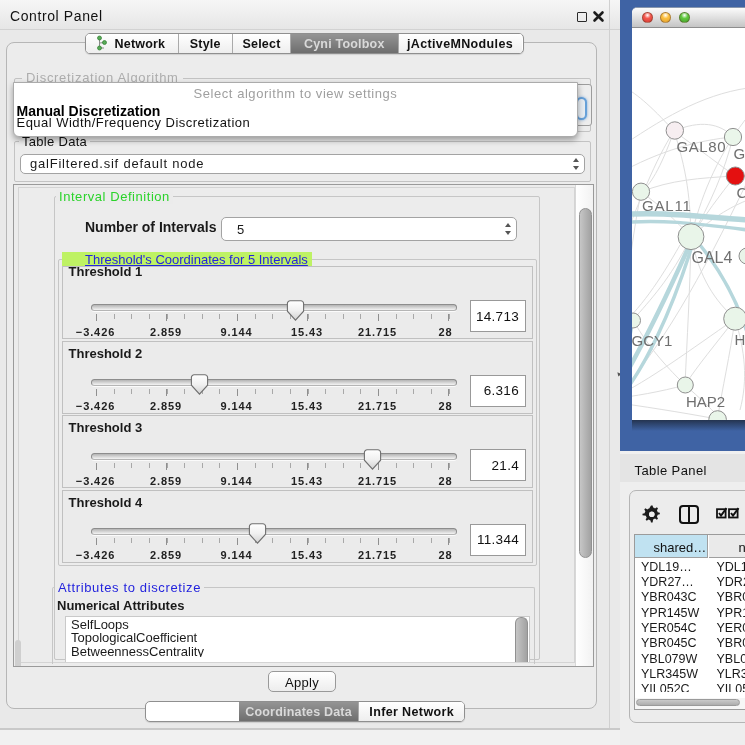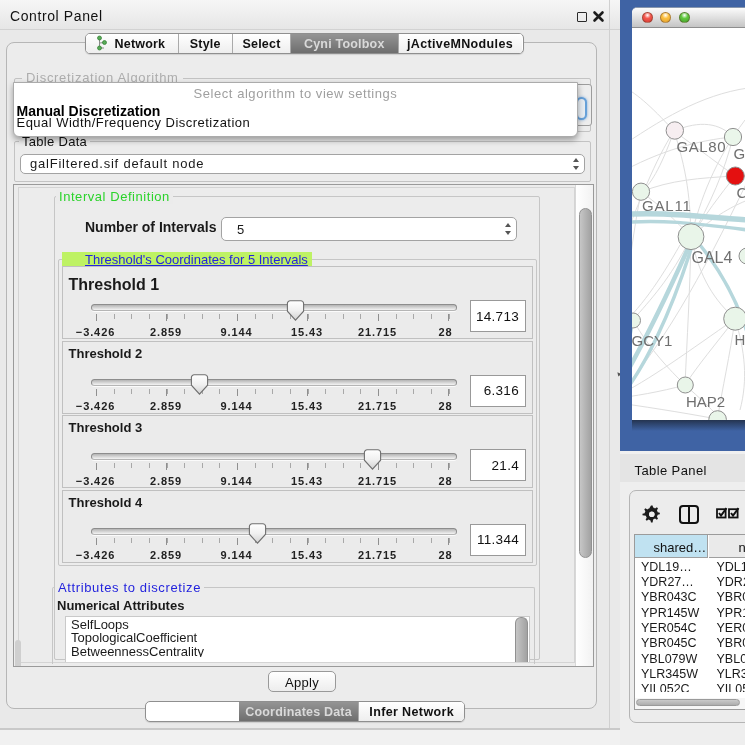--- a/index.html
+++ b/index.html
@@ -56,21 +56,21 @@
 <svg width="0" height="0" style="position:absolute">
       <defs>
         <linearGradient id="thg" x1="0" y1="0" x2="0" y2="1">
           <stop offset="0" stop-color="#ffffff"></stop>
           <stop offset="0.5" stop-color="#f0f0f0"></stop>
           <stop offset="1" stop-color="#d2d2d2"></stop>
         </linearGradient>
       </defs>
     </svg>
 <div class="thbox" style="left:62px;top:266.0px;width:471px;height:73px;"></div>
-<div class="txt b" style="left:68.5px;top:276px;font-size:16px;">Threshold 1</div>
+<div class="txt b" style="left:68.5px;top:264px;font-size:13px;">Threshold 1</div>
 <div class="abs" style="left:90.5px;top:304.0px;width:366px;height:7px;border-radius:3.5px;background:linear-gradient(#b4b4b4,#f4f4f4);border:1px solid #8d8d8d;border-bottom-color:#b5b5b5;box-shadow:0 1px 0 rgba(255,255,255,0.8);"></div>
 <div class="abs" style="left:95.5px;top:314.0px;width:354px;height:5px;background:repeating-linear-gradient(to right,#a8a8a8 0,#a8a8a8 1px,transparent 1px,transparent 17.625px);"></div>
 <div class="abs" style="left:95.5px;top:314.0px;width:1px;height:7px;background:#8f8f8f;"></div>
 <div class="abs" style="left:166.0px;top:314.0px;width:1px;height:7px;background:#8f8f8f;"></div>
 <div class="abs" style="left:236.5px;top:314.0px;width:1px;height:7px;background:#8f8f8f;"></div>
 <div class="abs" style="left:307.0px;top:314.0px;width:1px;height:7px;background:#8f8f8f;"></div>
 <div class="abs" style="left:377.5px;top:314.0px;width:1px;height:7px;background:#8f8f8f;"></div>
 <div class="abs" style="left:448.0px;top:314.0px;width:1px;height:7px;background:#8f8f8f;"></div>
 <div class="txt b" style="left:95.5px;top:325.5px;width:60px;margin-left:-30px;text-align:center;font-size:11px;letter-spacing:0.9px;color:#222;">−3.426</div>
 <div class="txt b" style="left:166.0px;top:325.5px;width:60px;margin-left:-30px;text-align:center;font-size:11px;letter-spacing:0.9px;color:#222;">2.859</div>

